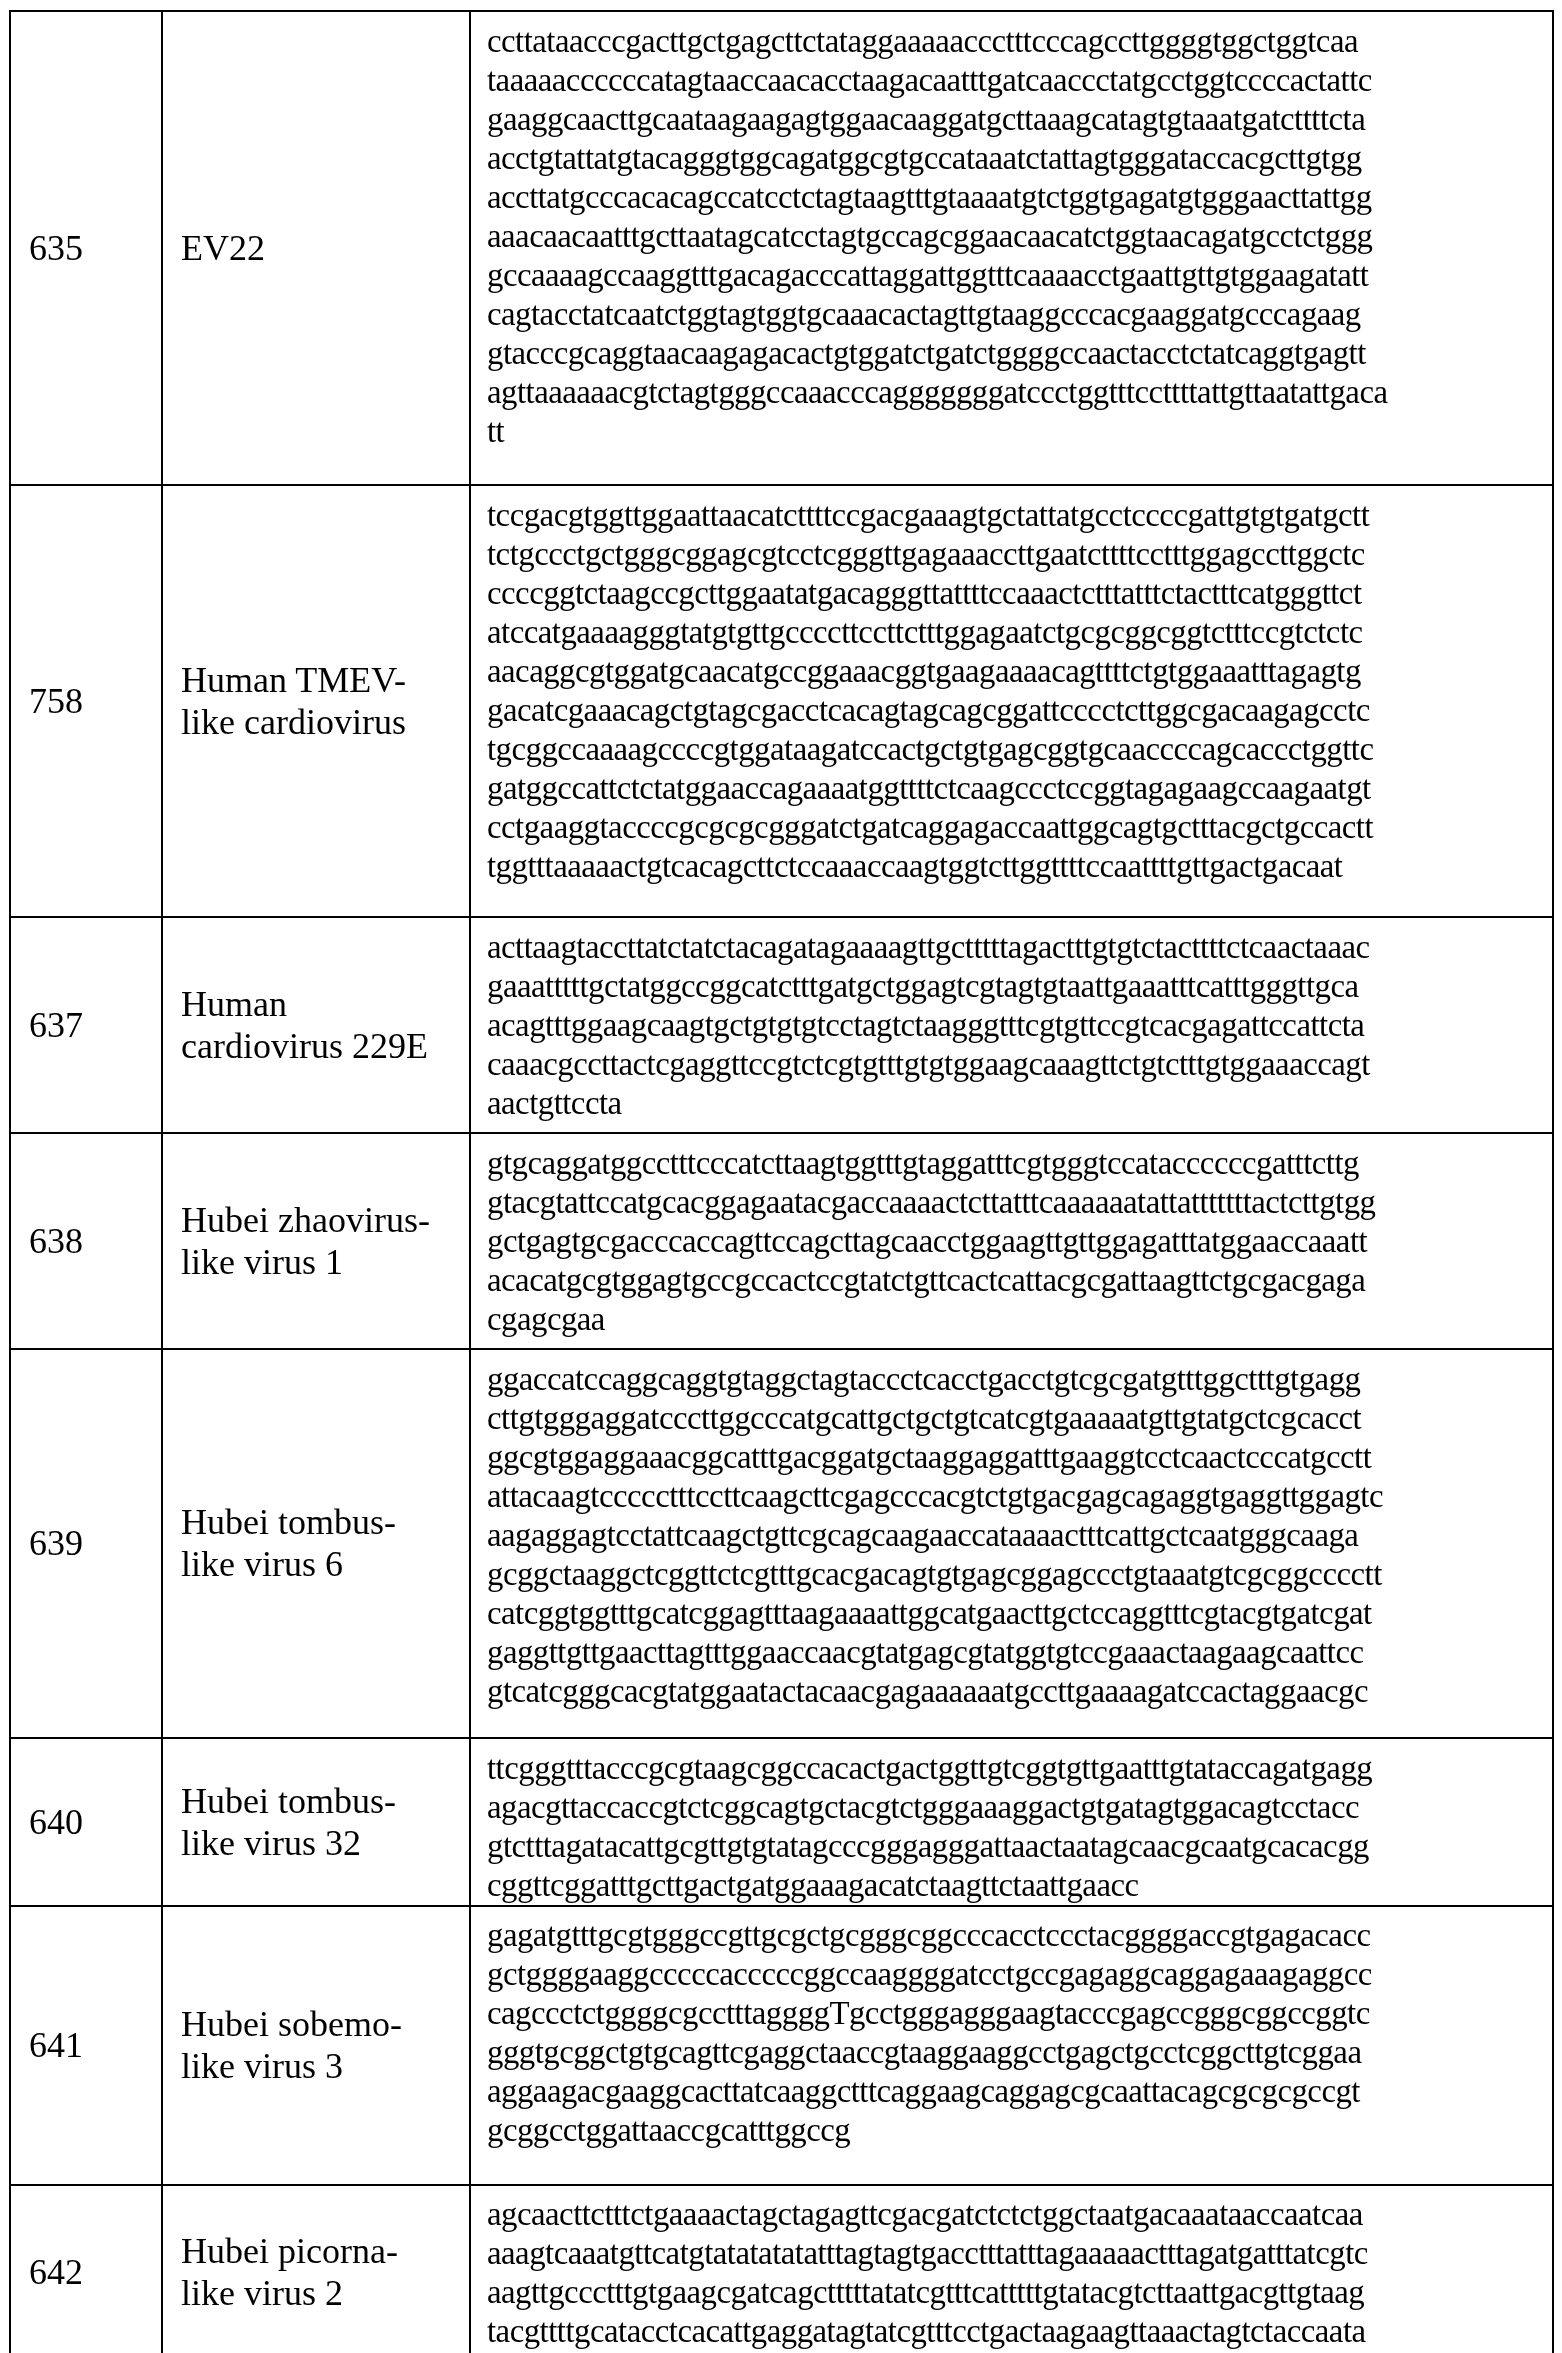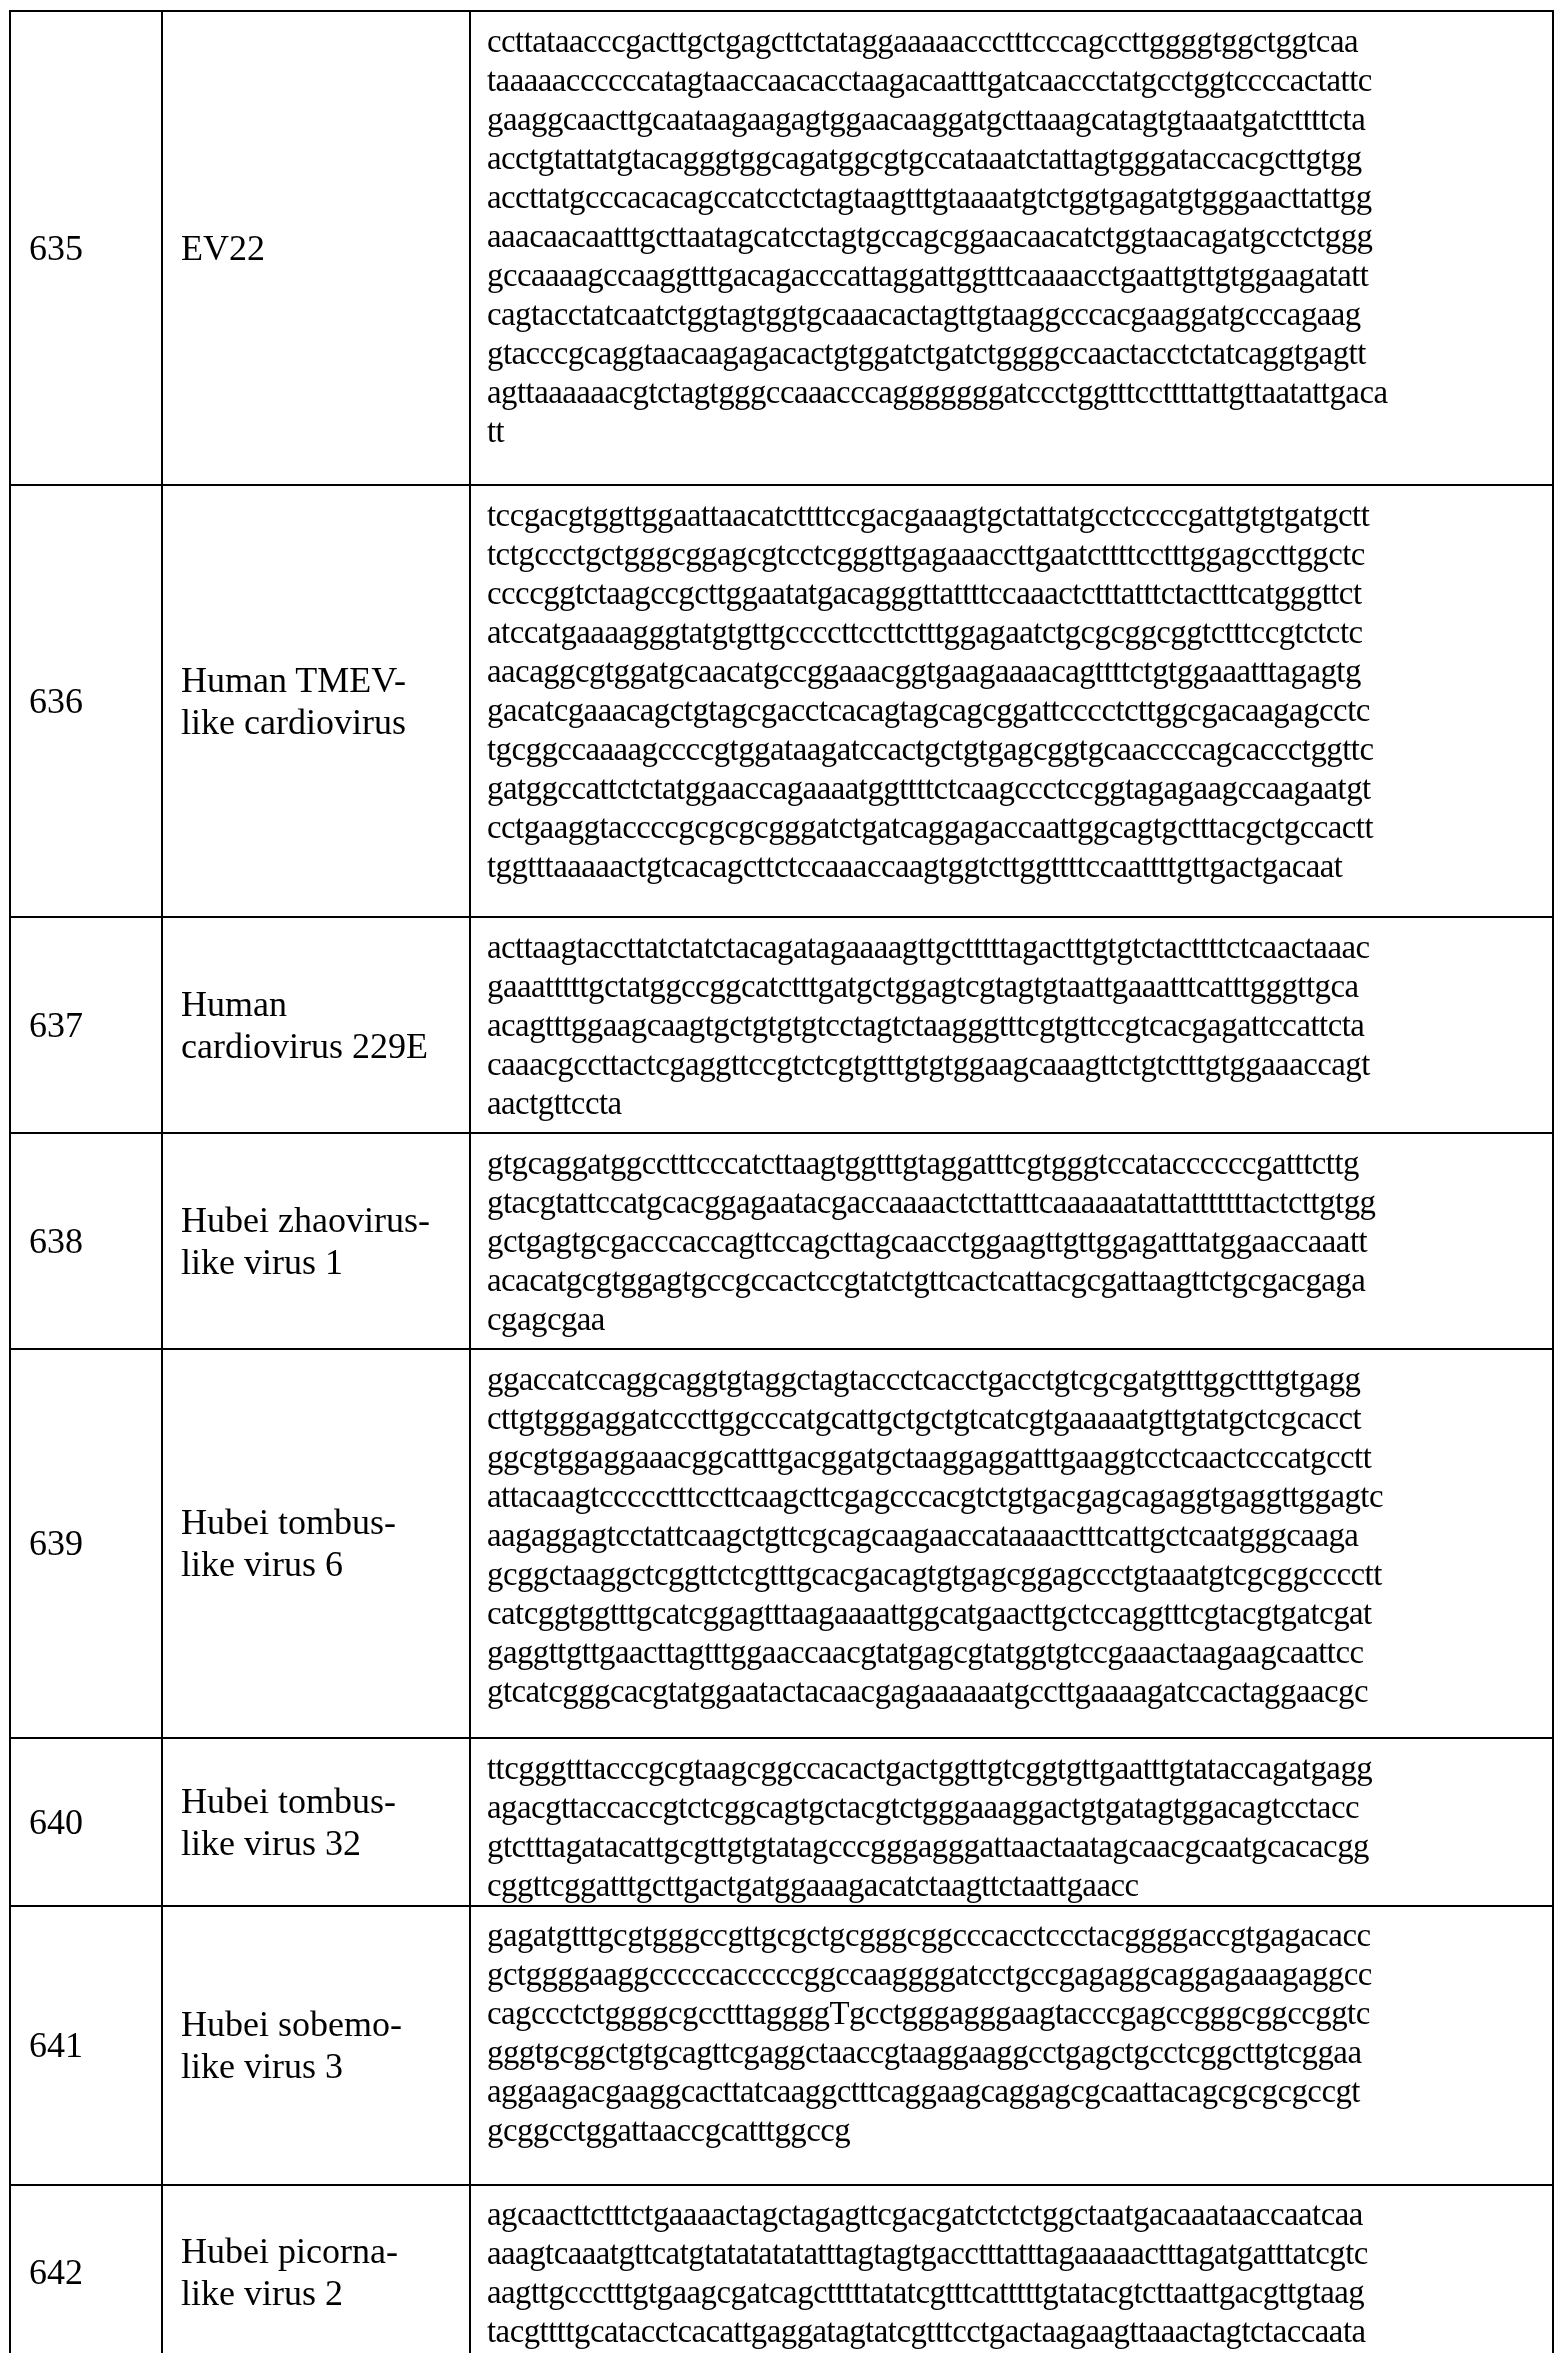--- a/index.html
+++ b/index.html
@@ -65,21 +65,21 @@
           <span class="line" style="transform-origin: left center; transform: scaleX(0.9931);">aaacaacaatttgcttaatagcatcctagtgccagcggaacaacatctggtaacagatgcctctggg</span>
           <span class="line" style="transform-origin: left center; transform: scaleX(0.9931);">gccaaaagccaaggtttgacagacccattaggattggtttcaaaacctgaattgttgtggaagatatt</span>
           <span class="line" style="transform-origin: left center; transform: scaleX(0.9931);">cagtacctatcaatctggtagtggtgcaaacactagttgtaaggcccacgaaggatgcccagaag</span>
           <span class="line" style="transform-origin: left center; transform: scaleX(0.9931);">gtacccgcaggtaacaagagacactgtggatctgatctggggccaactacctctatcaggtgagtt</span>
           <span class="line" style="transform-origin: left center; transform: scaleX(0.9931);">agttaaaaaacgtctagtgggccaaacccagggggggatccctggtttccttttattgttaatattgaca</span>
           <span class="line" style="transform-origin: left center; transform: scaleX(0.9931);">tt</span>
         </td>
   </tr>
 
   <tr class="thin" style="height: 432px;">
-    <td class="num"><span>636</span></td>
+    <td class="num"><span>758</span></td>
     <td class="name">
           <span>Human TMEV-</span>
           <span>like cardiovirus</span>
         </td>
     <td class="seq">
           <span class="line" style="transform-origin: left center; transform: scaleX(0.9931);">tccgacgtggttggaattaacatcttttccgacgaaagtgctattatgcctccccgattgtgtgatgctt</span>
           <span class="line" style="transform-origin: left center; transform: scaleX(0.9931);">tctgccctgctgggcggagcgtcctcgggttgagaaaccttgaatcttttcctttggagccttggctc</span>
           <span class="line" style="transform-origin: left center; transform: scaleX(0.9931);">ccccggtctaagccgcttggaatatgacagggttattttccaaactctttatttctactttcatgggttct</span>
           <span class="line" style="transform-origin: left center; transform: scaleX(0.9931);">atccatgaaaagggtatgtgttgccccttccttctttggagaatctgcgcggcggtctttccgtctctc</span>
           <span class="line" style="transform-origin: left center; transform: scaleX(0.9931);">aacaggcgtggatgcaacatgccggaaacggtgaagaaaacagttttctgtggaaatttagagtg</span>

